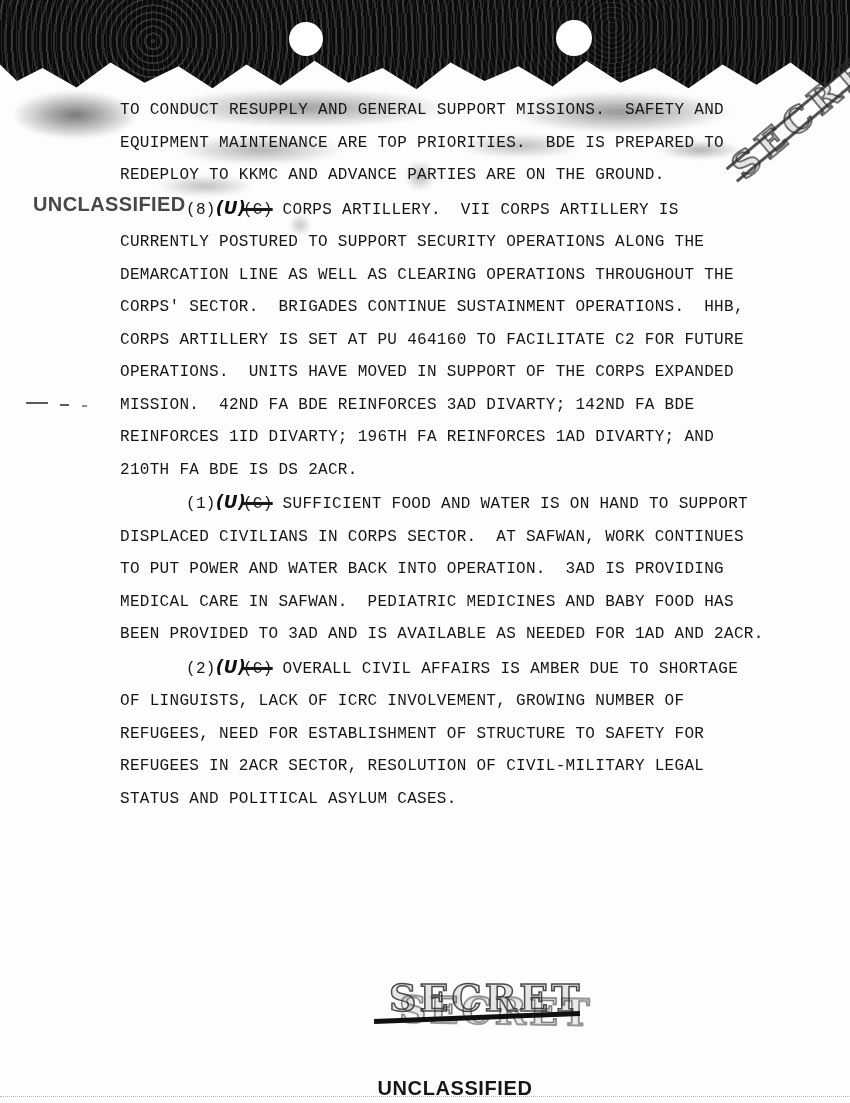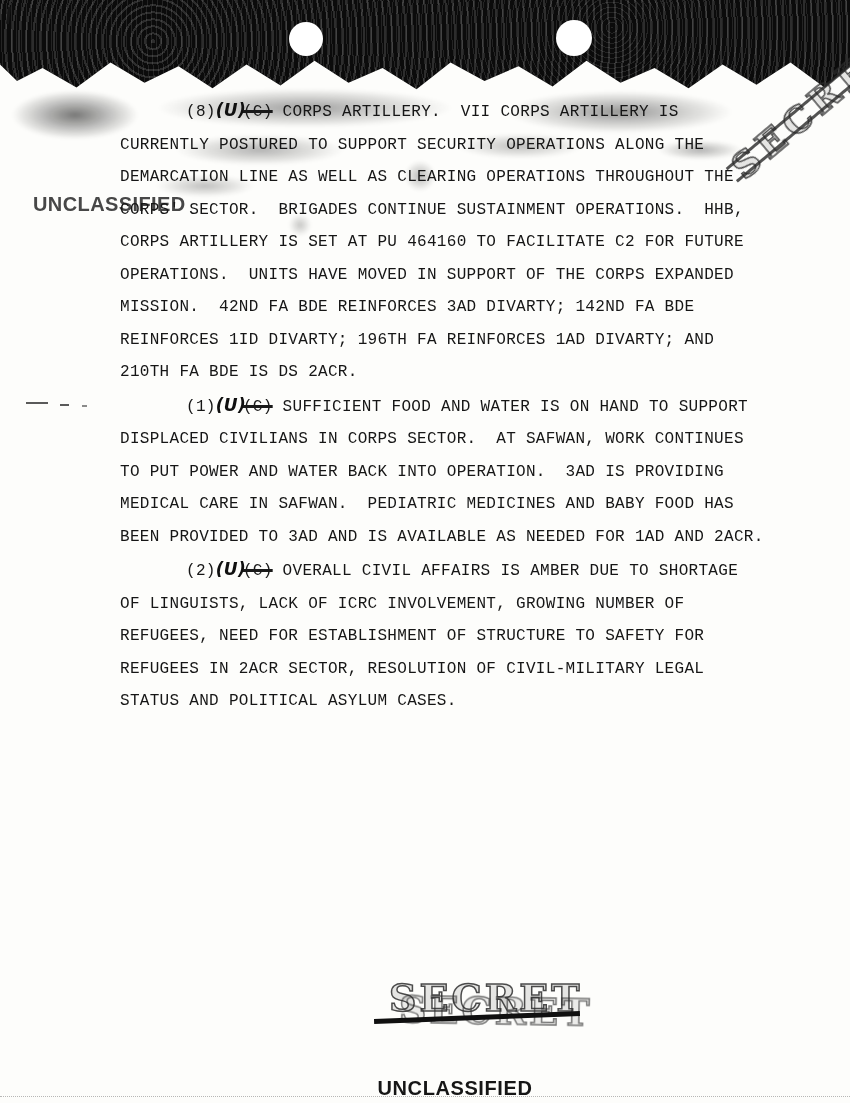--- a/index.html
+++ b/index.html
@@ -135,20 +135,23 @@
 
   <div class="uncls-left">UNCLASSIFIED</div>
 
   <div class="margin-dashes">
     <i class="md-1"></i>
     <i class="md-2"></i>
     <i class="md-3"></i>
   </div>
 
   <div class="typed">
+    <p><span class="pre">TO CONDUCT RESUPPLY AND GENERAL SUPPORT MISSIONS.  SAFETY AND
+EQUIPMENT MAINTENANCE ARE TOP PRIORITIES.  BDE IS PREPARED TO
+REDEPLOY TO KKMC AND ADVANCE PARTIES ARE ON THE GROUND.</span></p>
 
     <p class="ind-sub"><span>(8)</span><span class="hw">(U)</span><span class="struck">(C)</span><span class="pre"> CORPS ARTILLERY.  VII CORPS ARTILLERY IS
 CURRENTLY POSTURED TO SUPPORT SECURITY OPERATIONS ALONG THE
 DEMARCATION LINE AS WELL AS CLEARING OPERATIONS THROUGHOUT THE
 CORPS' SECTOR.  BRIGADES CONTINUE SUSTAINMENT OPERATIONS.  HHB,
 CORPS ARTILLERY IS SET AT PU 464160 TO FACILITATE C2 FOR FUTURE
 OPERATIONS.  UNITS HAVE MOVED IN SUPPORT OF THE CORPS EXPANDED
 MISSION.  42ND FA BDE REINFORCES 3AD DIVARTY; 142ND FA BDE
 REINFORCES 1ID DIVARTY; 196TH FA REINFORCES 1AD DIVARTY; AND
 210TH FA BDE IS DS 2ACR.</span></p>

